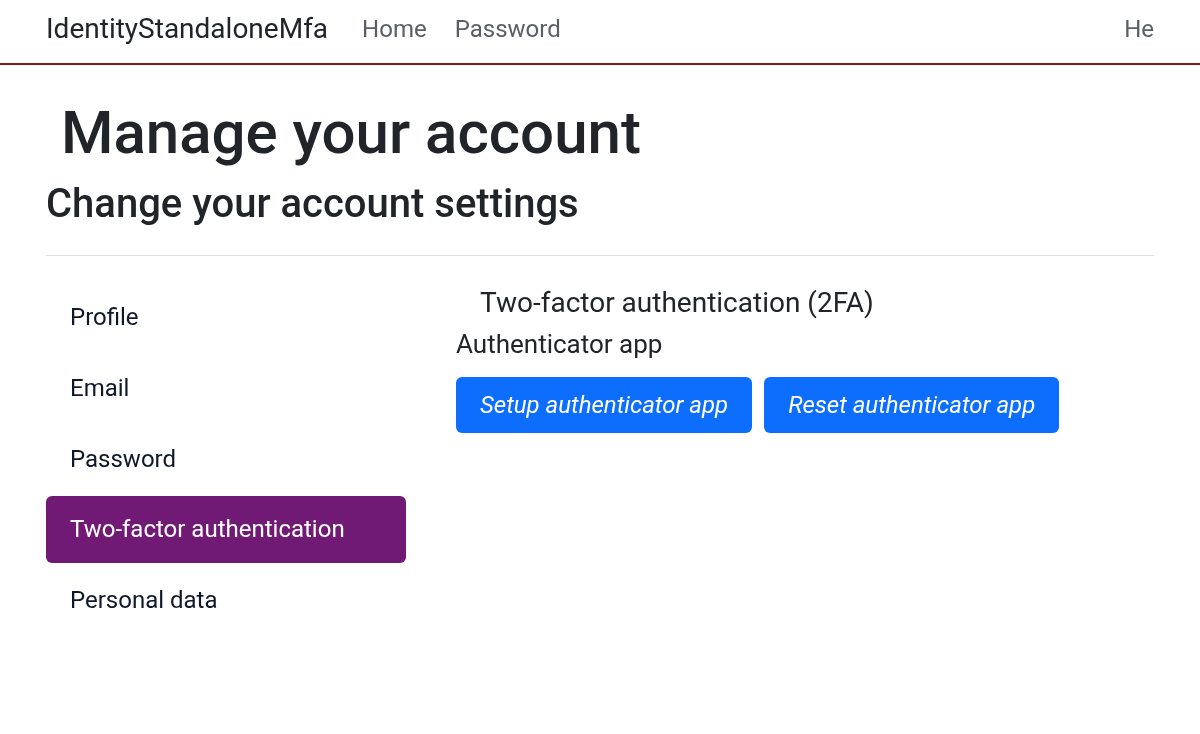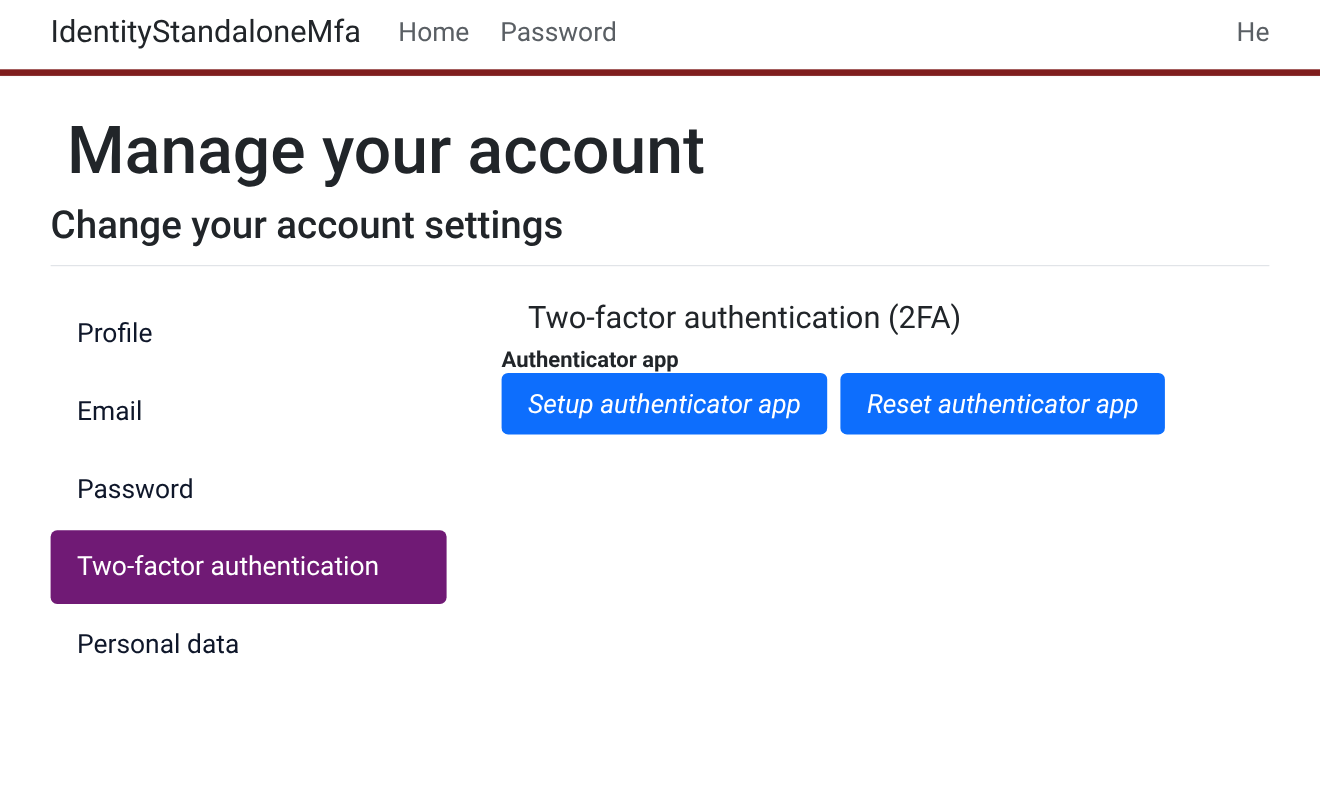--- a/index.html
+++ b/index.html
@@ -12,21 +12,21 @@
       color: #212529;
       background: #fff;
       width: 1200px;
       overflow: hidden;
     }
     
     .navbar {
       display: flex;
       align-items: center;
       padding: 12px 46px 18px 46px;
-      border-bottom: 6px solid #7f1d1d;
+      border-bottom: 2px solid #7f1d1d;
       box-shadow: 0 1px 2px rgba(0,0,0,0.03);
       gap: 28px;
       font-size: 24px;
     }
     .navbar-brand {
       color: #212529;
       font-size: 28px;
       margin-right: 6px;
     }
     .navbar-link {
@@ -43,23 +43,23 @@
     }
     .page-title {
       font-size: 60px;
       font-weight: 500;
       margin-top: 8px;
       margin-bottom: 12px;
       color: #212529;
       margin-left: 15px;
     }
     .page-subtitle {
-      font-size: 35px;
+      font-size: 40px;
       font-weight: 500;
-      margin-bottom: 16px;
+      margin-bottom: 28px;
     }
     hr.divider {
       border: 0;
       border-top: 1px solid #dee2e6;
       margin-bottom: 28px;
     }
     
     .row {
       display: flex;
       gap: 50px;
@@ -91,22 +91,23 @@
       flex: 1;
       padding-top: 2px;
     }
     .section-title {
       font-size: 28px;
       font-weight: 400;
       margin-bottom: 10px;
       margin-left: 24px;
     }
     .section-subtitle {
-      font-size: 20px;
-      font-weight: 700;
+      font-size: 26px;
+      font-weight: 400;
+      margin-bottom: 18px;
     }
     .btn-row {
       display: flex;
       gap: 12px;
     }
     .btn-primary {
       background: #0d6efd;
       color: #fff;
       font-size: 24px;
       padding: 14px 24px;

